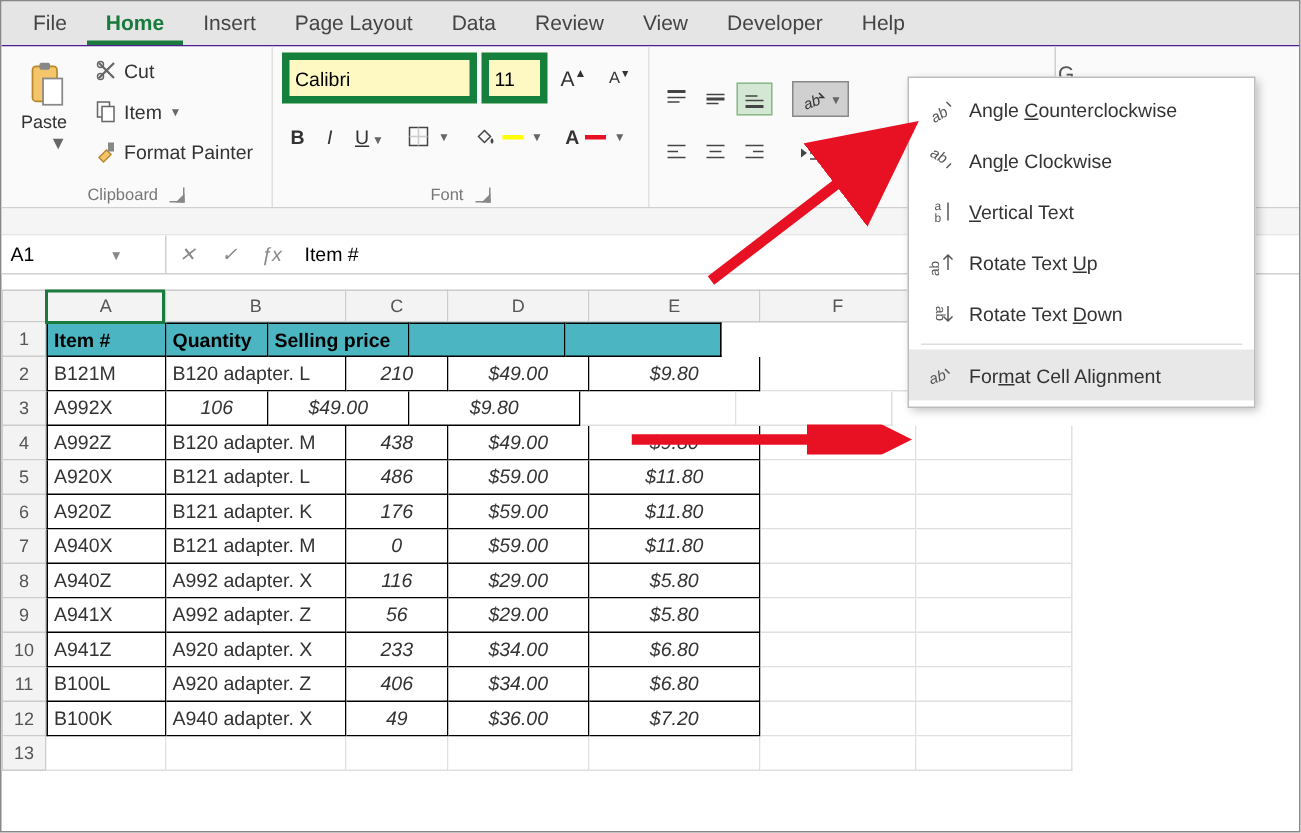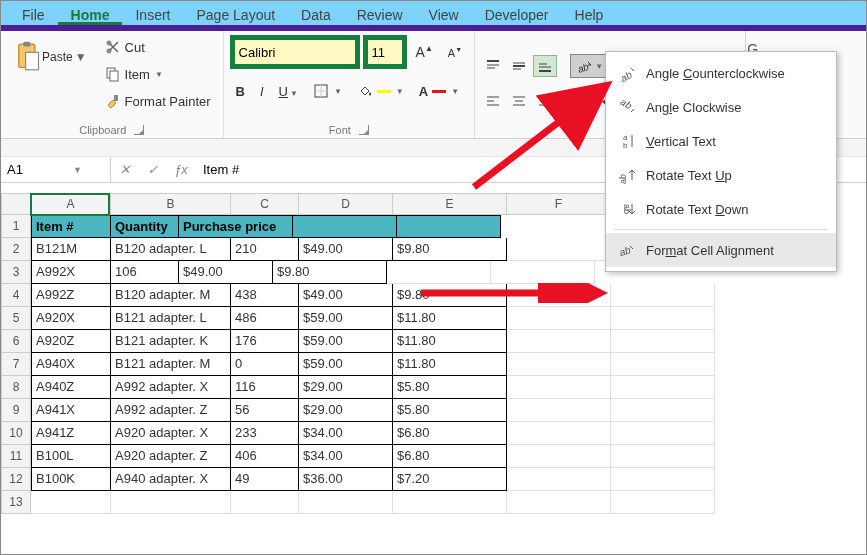--- a/index.html
+++ b/index.html
@@ -1,36 +1,36 @@
 <!DOCTYPE html>
 <html><head>
 <meta charset="utf-8">
 <style>
 * { box-sizing: border-box; margin: 0; padding: 0; }
 body { font-family: "Segoe UI", Arial, sans-serif; font-size: 13px; background: #fff; color: #333; width: 867px; height: 555px; overflow: hidden; position: relative; border: 1px solid #888; }
 
 
-.menubar { display: flex; height: 30px; border-bottom: 6px solid #4c1d95; background: #7dd3fc; align-items: stretch; padding-left: 8px; }
+.menubar { display: flex; height: 30px; border-bottom: 1px solid #4c1d95; background: #e5e5e5; align-items: stretch; padding-left: 8px; }
 .menubar .tab { padding: 6px 13px; font-size: 14px; color: #444; cursor: default; }
 .menubar .tab.active { border-bottom: 3px solid #1a7a3d; color: #1a7a3d; font-weight: 600; }
 
 
 .ribbon { display: flex; height: 108px; background: #fafafa; border-bottom: 1px solid #d0d0d0; align-items: stretch; }
 .group { display: flex; flex-direction: column; border-right: 1px solid #e0e0e0; padding: 4px 6px 2px 6px; height: 100%; }
 .group-body { flex: 1; display: flex; align-items: flex-start; }
 .group-label { text-align: center; font-size: 11px; color: #777; padding-top: 4px; display: flex; justify-content: center; align-items: center; gap: 8px; }
 .launcher { width: 10px; height: 10px; border: 1px solid #888; border-top: none; border-left: none; display: inline-block; position: relative; }
 .launcher::after { content: ""; position: absolute; right: -1px; bottom: -1px; border: 3px solid transparent; border-right-color: #888; border-bottom-color: #888; }
 
 .vstack { display: flex; flex-direction: column; gap: 3px; }
 .hstack { display: flex; align-items: center; gap: 3px; }
 .btn { padding: 2px 5px; border: 1px solid transparent; }
 .ico { display: inline-flex; align-items: center; justify-content: center; width: 18px; height: 18px; }
 
-.paste-big { display: flex; flex-direction: row; align-items: center; padding: 4px 6px; }
+.paste-big { display: flex; flex-direction: column; align-items: flex-end; padding: 4px 6px; }
 .paste-big svg { width: 28px; height: 34px; }
 .paste-big span { font-size: 12px; }
 
 .font-select { height: 34px; font-size: 13px; border: 5px solid #15803d; background: #fef9c3; padding: 0 4px; }
 .font-name { width: 130px; }
 .font-size { width: 44px; }
 
 .align-btn { width: 24px; height: 22px; display: inline-flex; align-items: center; justify-content: center; border: 1px solid transparent; }
 .align-btn.active { background: #d4e6d4; border-color: #8ab98a; }
 
@@ -62,21 +62,21 @@
 .ch { border: 1px solid #ccc; border-left: none; background: #f3f3f3; text-align: center; font-size: 12px; color: #555; line-height: 20px; }
 .rows { }
 .row { display: flex; height: 23px; }
 .rh { width: 30px; border: 1px solid #ccc; border-top: none; background: #f3f3f3; text-align: center; font-size: 12px; color: #555; line-height: 22px; }
 .cell { border: 1px solid #ccc; border-left: none; border-top: none; padding: 0 4px; font-size: 13px; line-height: 22px; overflow: hidden; white-space: nowrap; }
 .hdr-row .cell { background: #4bb5c1; color: #000; font-weight: 700; border: 1px solid #000; border-left: none; }
 .hdr-row .cell.first { border-left: 1px solid #000; }
 .data-row .cell { background: #fff; border: 1px solid #000; border-top: none; border-left: none; }
 .data-row .cell.first { border-left: 1px solid #000; }
 .data-row .cell.blank { border: 1px solid #dfdfdf; border-top: none; border-left: none; }
-.num { text-align: left; }
+.num { text-align: center; font-style: italic; }
 .cA { width: 80px; } .cB { width: 120px; } .cC { width: 68px; } .cD { width: 94px; } .cE { width: 114px; } .cF { width: 104px; } .cG { width: 104px; }
 
 .active-cell-overlay { position: absolute; border: 2px solid #1a7a3d; pointer-events: none; }
 
 
 .arrow1 { position: absolute; z-index: 30; top: 76px; left: 468px; pointer-events:none; }
 .arrow2 { position: absolute; z-index: 30; top: 282px; left: 420px; pointer-events:none; }
 
 .u-row { display:flex; gap:2px; }
 .dd-caret { font-size:8px; color:#666; margin-left:2px; }
@@ -353,21 +353,21 @@
       <div class="ch cD">D</div>
       <div class="ch cE">E</div>
       <div class="ch cF">F</div>
       <div class="ch cG">G</div>
     </div>
   <div class="rows" id="gridrows">
       <div class="row hdr-row">
         <div class="rh">1</div>
         <div class="cell cA first">Item #</div>
         <div class="cell cC">Quantity</div>
-        <div class="cell cE">Purchase price</div>
+        <div class="cell cD">Selling price</div>
         <div class="cell cF"></div>
         <div class="cell cG"></div>
       </div>
       <div class="row data-row">
         <div class="rh">2</div>
         <div class="cell cA first">B121M</div>
         <div class="cell cB">B120 adapter. L</div>
         <div class="cell cC num">210</div>
         <div class="cell cD num">$49.00</div>
         <div class="cell cE num">$9.80</div>

